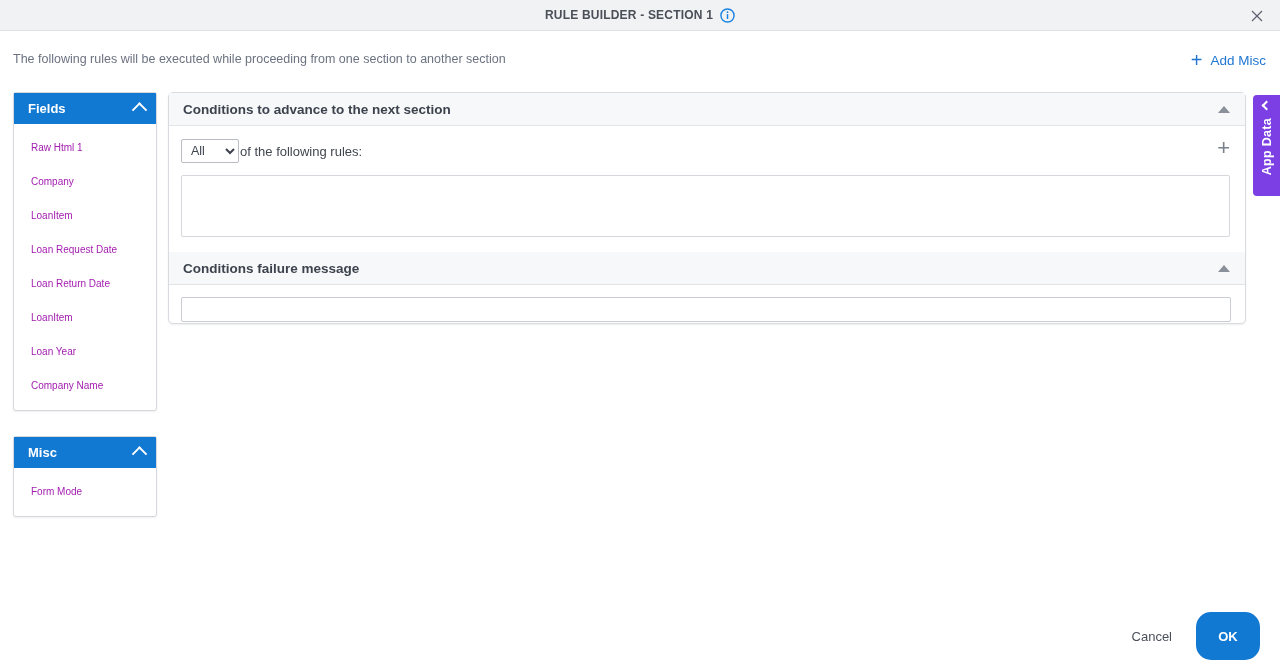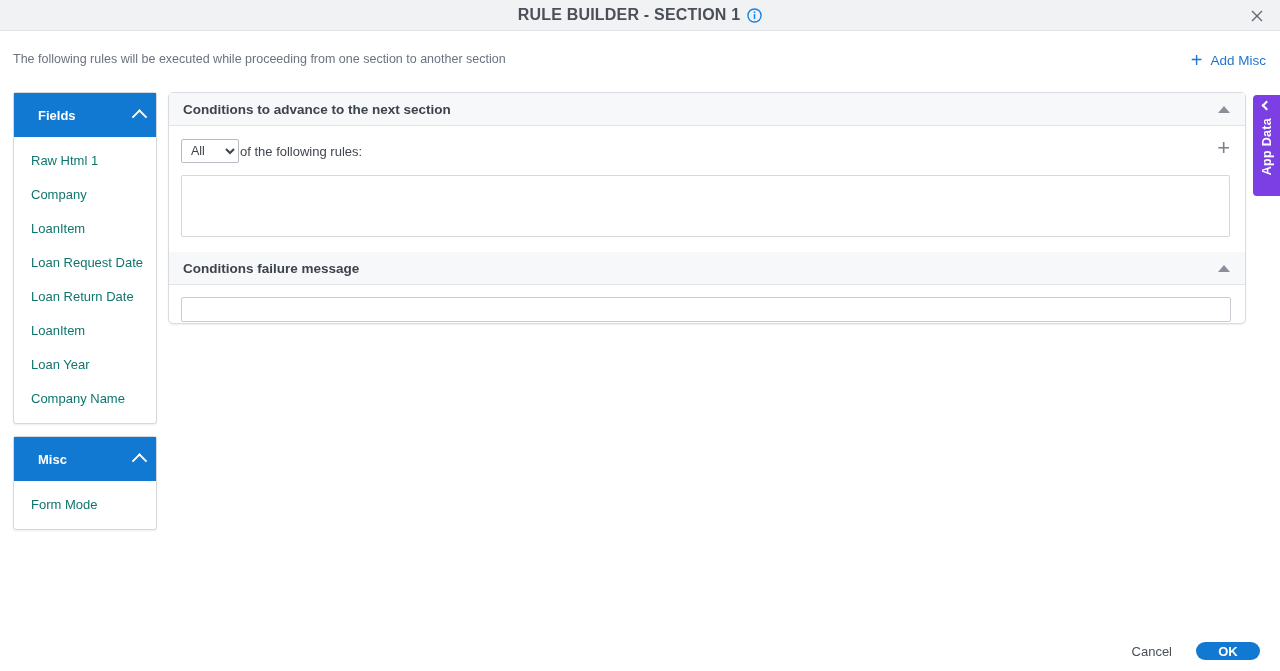--- a/index.html
+++ b/index.html
@@ -13,21 +13,21 @@
 
   
   .titlebar {
     position: absolute; left: 0; top: 0;
     width: 1280px; height: 31px;
     background: #f1f2f4;
     border-bottom: 1px solid #dfe1e5;
     display: flex; align-items: center; justify-content: center;
   }
   .titlebar-text {
-    font-size: 16px; font-weight: bold; letter-spacing: .2px;
+    font-size: 12px; font-weight: bold; letter-spacing: .2px;
     color: #4a4f58;
   }
   .info-icon {
     display: inline-flex; align-items: center; justify-content: center;
     margin-left: 7px; vertical-align: middle;
   }
   .close-btn {
     position: absolute; right: 10px; top: 0; height: 31px;
     width: 26px; display: flex; align-items: center; justify-content: center;
     color: #5e6470; font-size: 15px; cursor: pointer;
@@ -53,38 +53,38 @@
     width: 144px;
     background: #ffffff;
     border: 1px solid #d5d8dd;
     border-radius: 3px;
     box-shadow: 0 1px 2px rgba(0,0,0,.07);
   }
   #panel-fields { top: 92px; }
   #panel-misc   { top: 436px; }
 
   .side-panel-header {
-    height: 44px;
+    height: 31px;
     background: #1279d3;
     color: #ffffff;
     display: flex; align-items: center; justify-content: space-between;
-    padding: 0 11px 0 24px;
+    padding: 0 11px 0 14px;
     font-size: 13px; font-weight: bold;
     cursor: pointer;
   }
   .chev-up {
     width: 11px; height: 11px;
     border-left: 2px solid #fff; border-top: 2px solid #fff;
     transform: rotate(45deg) translate(1px, 1px);
   }
   .side-panel-body { padding: 6px 0 8px 0; }
   .field-item {
     height: 34px; display: flex; align-items: center;
     padding-left: 17px;
-    font-size: 13px; color: #0f766e;
+    font-size: 10px; color: #a21caf;
     cursor: move;
   }
 
   
   .main-panel {
     position: absolute; left: 168px; top: 92px;
     width: 1078px; height: 232px;
     background: #ffffff;
     border: 1px solid #d9dbe0;
     border-radius: 5px;
@@ -172,21 +172,21 @@
   .footer {
     position: absolute; right: 20px; bottom: 11px;
     display: flex; align-items: center; gap: 18px;
   }
   .cancel-btn {
     font-size: 13px; color: #4a5059; cursor: pointer;
     background: none; border: none;
     font-family: "Liberation Sans", sans-serif;
   }
   .ok-btn {
-    width: 64px; height: 18px;
+    width: 64px; height: 48px;
     background: #1279d3; color: #ffffff;
     border: none; border-radius: 15px;
     font-size: 13px; font-weight: bold;
     font-family: "Liberation Sans", sans-serif;
     cursor: pointer;
   }
 </style>
 </head>
 <body>
 

